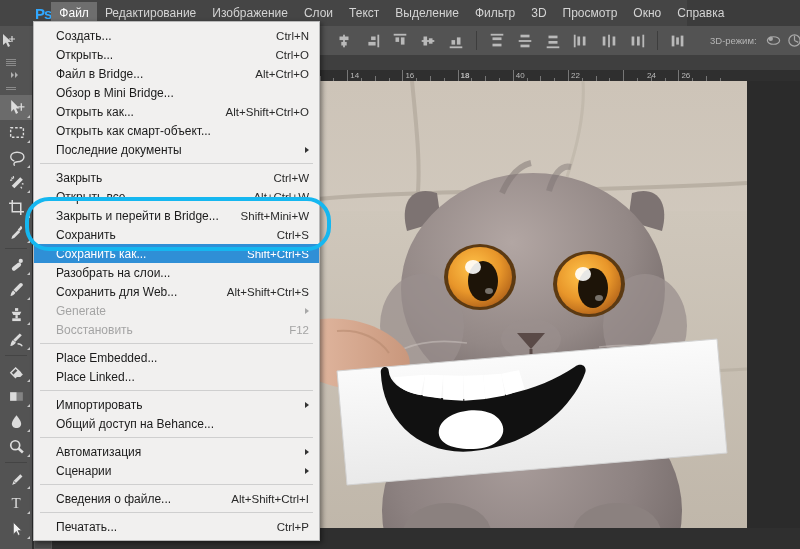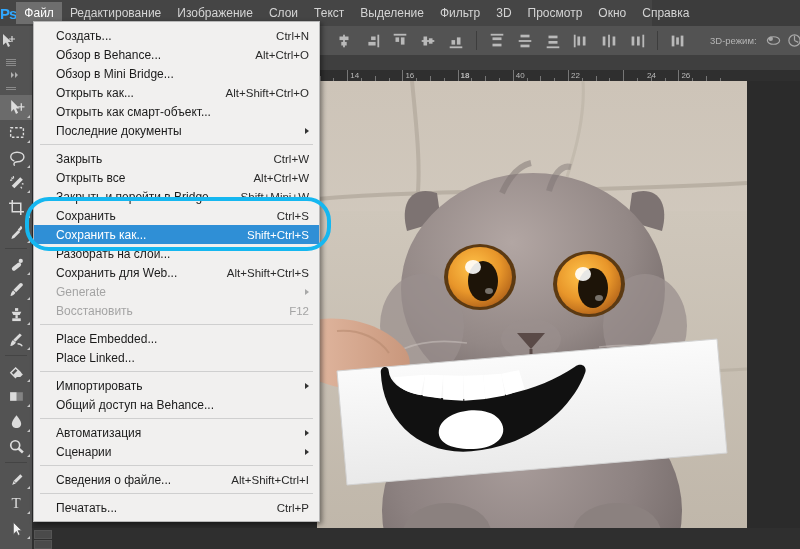--- a/index.html
+++ b/index.html
@@ -9,20 +9,21 @@
     background:#3c3c3c;
     -webkit-font-smoothing:antialiased;
   }
   .app{position:relative;width:800px;height:549px;}
 
   
   .menubar{
     position:absolute;left:0;top:0;width:652px;height:26px;
     background:#454545;display:flex;align-items:center;
     border-bottom:1px solid #2b2b2b;
+    padding-left:35px;
   }
   .ps-logo{
     width:33px;height:26px;display:flex;align-items:center;justify-content:center;
     color:#31a8ff;font-weight:bold;font-size:15px;letter-spacing:-1px;
     font-family:"Liberation Sans",sans-serif;
   }
   .menu-item{
     padding:4px 8px;color:#d4d4d4;font-size:12px;white-space:nowrap;
   }
   .menu-item.active{background:#6e6e6e;color:#ffffff;}
@@ -585,21 +586,25 @@
     <div class="sb-box"></div>
     <div class="sb-box2"></div>
   </div>
 
   <div class="dropdown" id="file-dropdown">
       <div class="mrow">
         <span class="lbl">Создать...</span>
         <span class="acc">Ctrl+N</span>
       </div>
       <div class="mrow">
-        <span class="lbl">Обзор в Behance...</span>
+        <span class="lbl">Открыть...</span>
+        <span class="acc">Ctrl+O</span>
+      </div>
+      <div class="mrow">
+        <span class="lbl">Файл в Bridge...</span>
         <span class="acc">Alt+Ctrl+O</span>
       </div>
       <div class="mrow">
         <span class="lbl">Обзор в Mini Bridge...</span>
       </div>
       <div class="mrow">
         <span class="lbl">Открыть как...</span>
         <span class="acc">Alt+Shift+Ctrl+O</span>
       </div>
       <div class="mrow">

